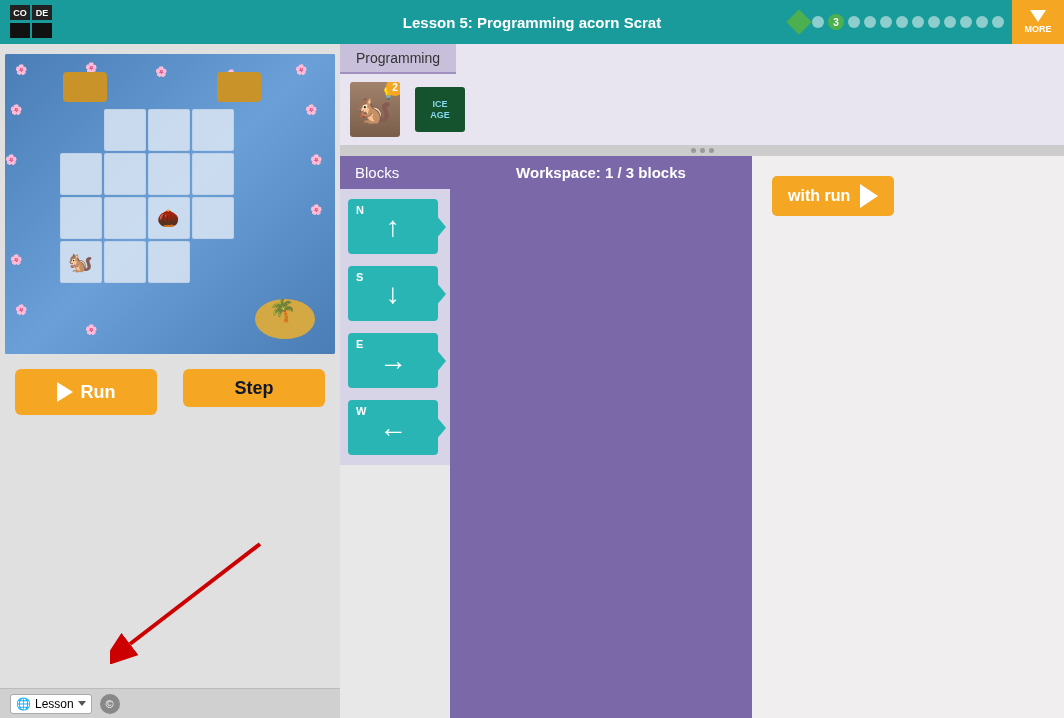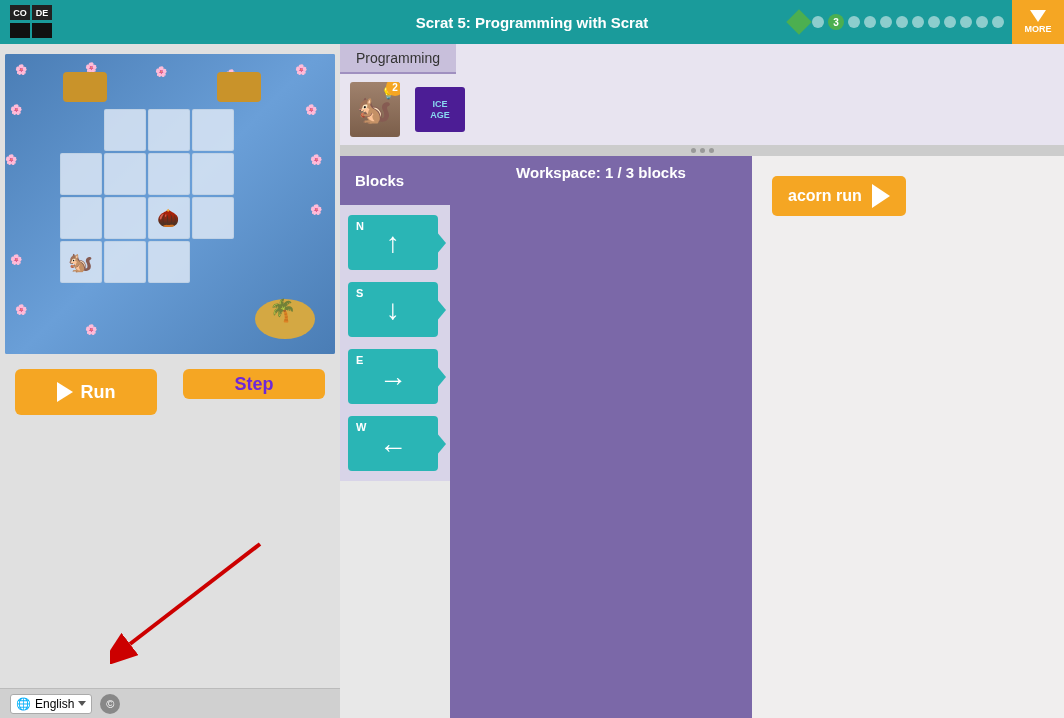--- a/index.html
+++ b/index.html
@@ -196,25 +196,25 @@
     }
     #run-btn .play-triangle {
       width: 0;
       height: 0;
       border-top: 10px solid transparent;
       border-bottom: 10px solid transparent;
       border-left: 16px solid white;
     }
     #step-btn {
       flex: 1;
-      height: 30px;
+      height: 38px;
       background: #f5a623;
       border: none;
       border-radius: 6px;
-      color: #6d28d9;
+      color: #0f172a;
       font-size: 18px;
       font-weight: bold;
       cursor: pointer;
     }
 
     
     #arrow-area {
       flex: 1;
       position: relative;
     }
@@ -330,21 +330,21 @@
       top: 4px;
       right: 4px;
       font-size: 12px;
       color: #f5a623;
     }
     #ice-age-logo {
       width: 50px;
       height: 45px;
       margin-left: 5px;
       flex-shrink: 0;
-      background: #4c1d95;
+      background: #14532d;
       border-radius: 3px;
       display: flex;
       align-items: center;
       justify-content: center;
     }
     #ice-age-logo span {
       color: #88d8f0;
       font-size: 9px;
       font-weight: bold;
       text-align: center;
@@ -361,22 +361,22 @@
 
     
     #blocks-workspace {
       display: flex;
       flex: 1;
     }
     #blocks-header {
       background: #7b68a8;
       color: white;
       font-size: 15px;
-      font-weight: bold;
-      padding: 16px 15px;
+      font-weight: normal;
+      padding: 8px 15px;
       display: flex;
     }
     #workspace-header {
       background: #7b68a8;
       color: white;
       font-size: 15px;
       font-weight: bold;
       padding: 8px 15px;
       flex: 1;
       text-align: center;
@@ -480,21 +480,21 @@
 </head>
 <body>
 
 <div id="header">
   <div id="logo">
     <div class="logo-cell">CO</div>
     <div class="logo-cell">DE</div>
     <div class="logo-cell" style="background:#111;"></div>
     <div class="logo-cell" style="background:#111;"></div>
   </div>
-  <div id="lesson-title">Scrat 5: Programming with Scrat</div>
+  <div id="lesson-title">Lesson 5: Programming acorn Scrat</div>
   <div id="progress-area">
     <div class="progress-diamond"></div>
     <div class="progress-dot-empty"></div>
     <div class="progress-dot-active">3</div>
     <div class="progress-dot-empty"></div>
     <div class="progress-dot-empty"></div>
     <div class="progress-dot-empty"></div>
     <div class="progress-dot-empty"></div>
     <div class="progress-dot-empty"></div>
     <div class="progress-dot-empty"></div>
@@ -586,21 +586,21 @@
             </marker>
           </defs>
           <line x1="150" y1="10" x2="20" y2="110" stroke="#cc0000" stroke-width="4" marker-end="url(#arrowhead)"></line>
         </svg>
       </div>
     </div>
 
     <div id="footer">
       <div id="lang-selector">
         <span class="globe-icon">🌐</span>
-        <span id="lang-text">English</span>
+        <span id="lang-text">Lesson</span>
         <div class="dropdown-arrow"></div>
       </div>
       <div id="copyright-btn">©</div>
     </div>
   </div>
 
   <div id="right-panel">
 
     <div id="instructions-area">
       <div id="instructions-tab">Programming</div>
@@ -651,21 +651,21 @@
           </div>
 
         </div>
       </div>
 
       <div style="display:flex;flex:1;">
         <div id="workspace-header">Workspace: 1 / 3 blocks</div>
         <div id="workspace-panel">
           
           <div class="when-run-block">
-            <span class="when-run-text">acorn run</span>
+            <span class="when-run-text">with run</span>
             <div class="when-run-arrow"></div>
           </div>
         </div>
       </div>
     </div>
 
   </div>
 </div>
 
 </body></html>

